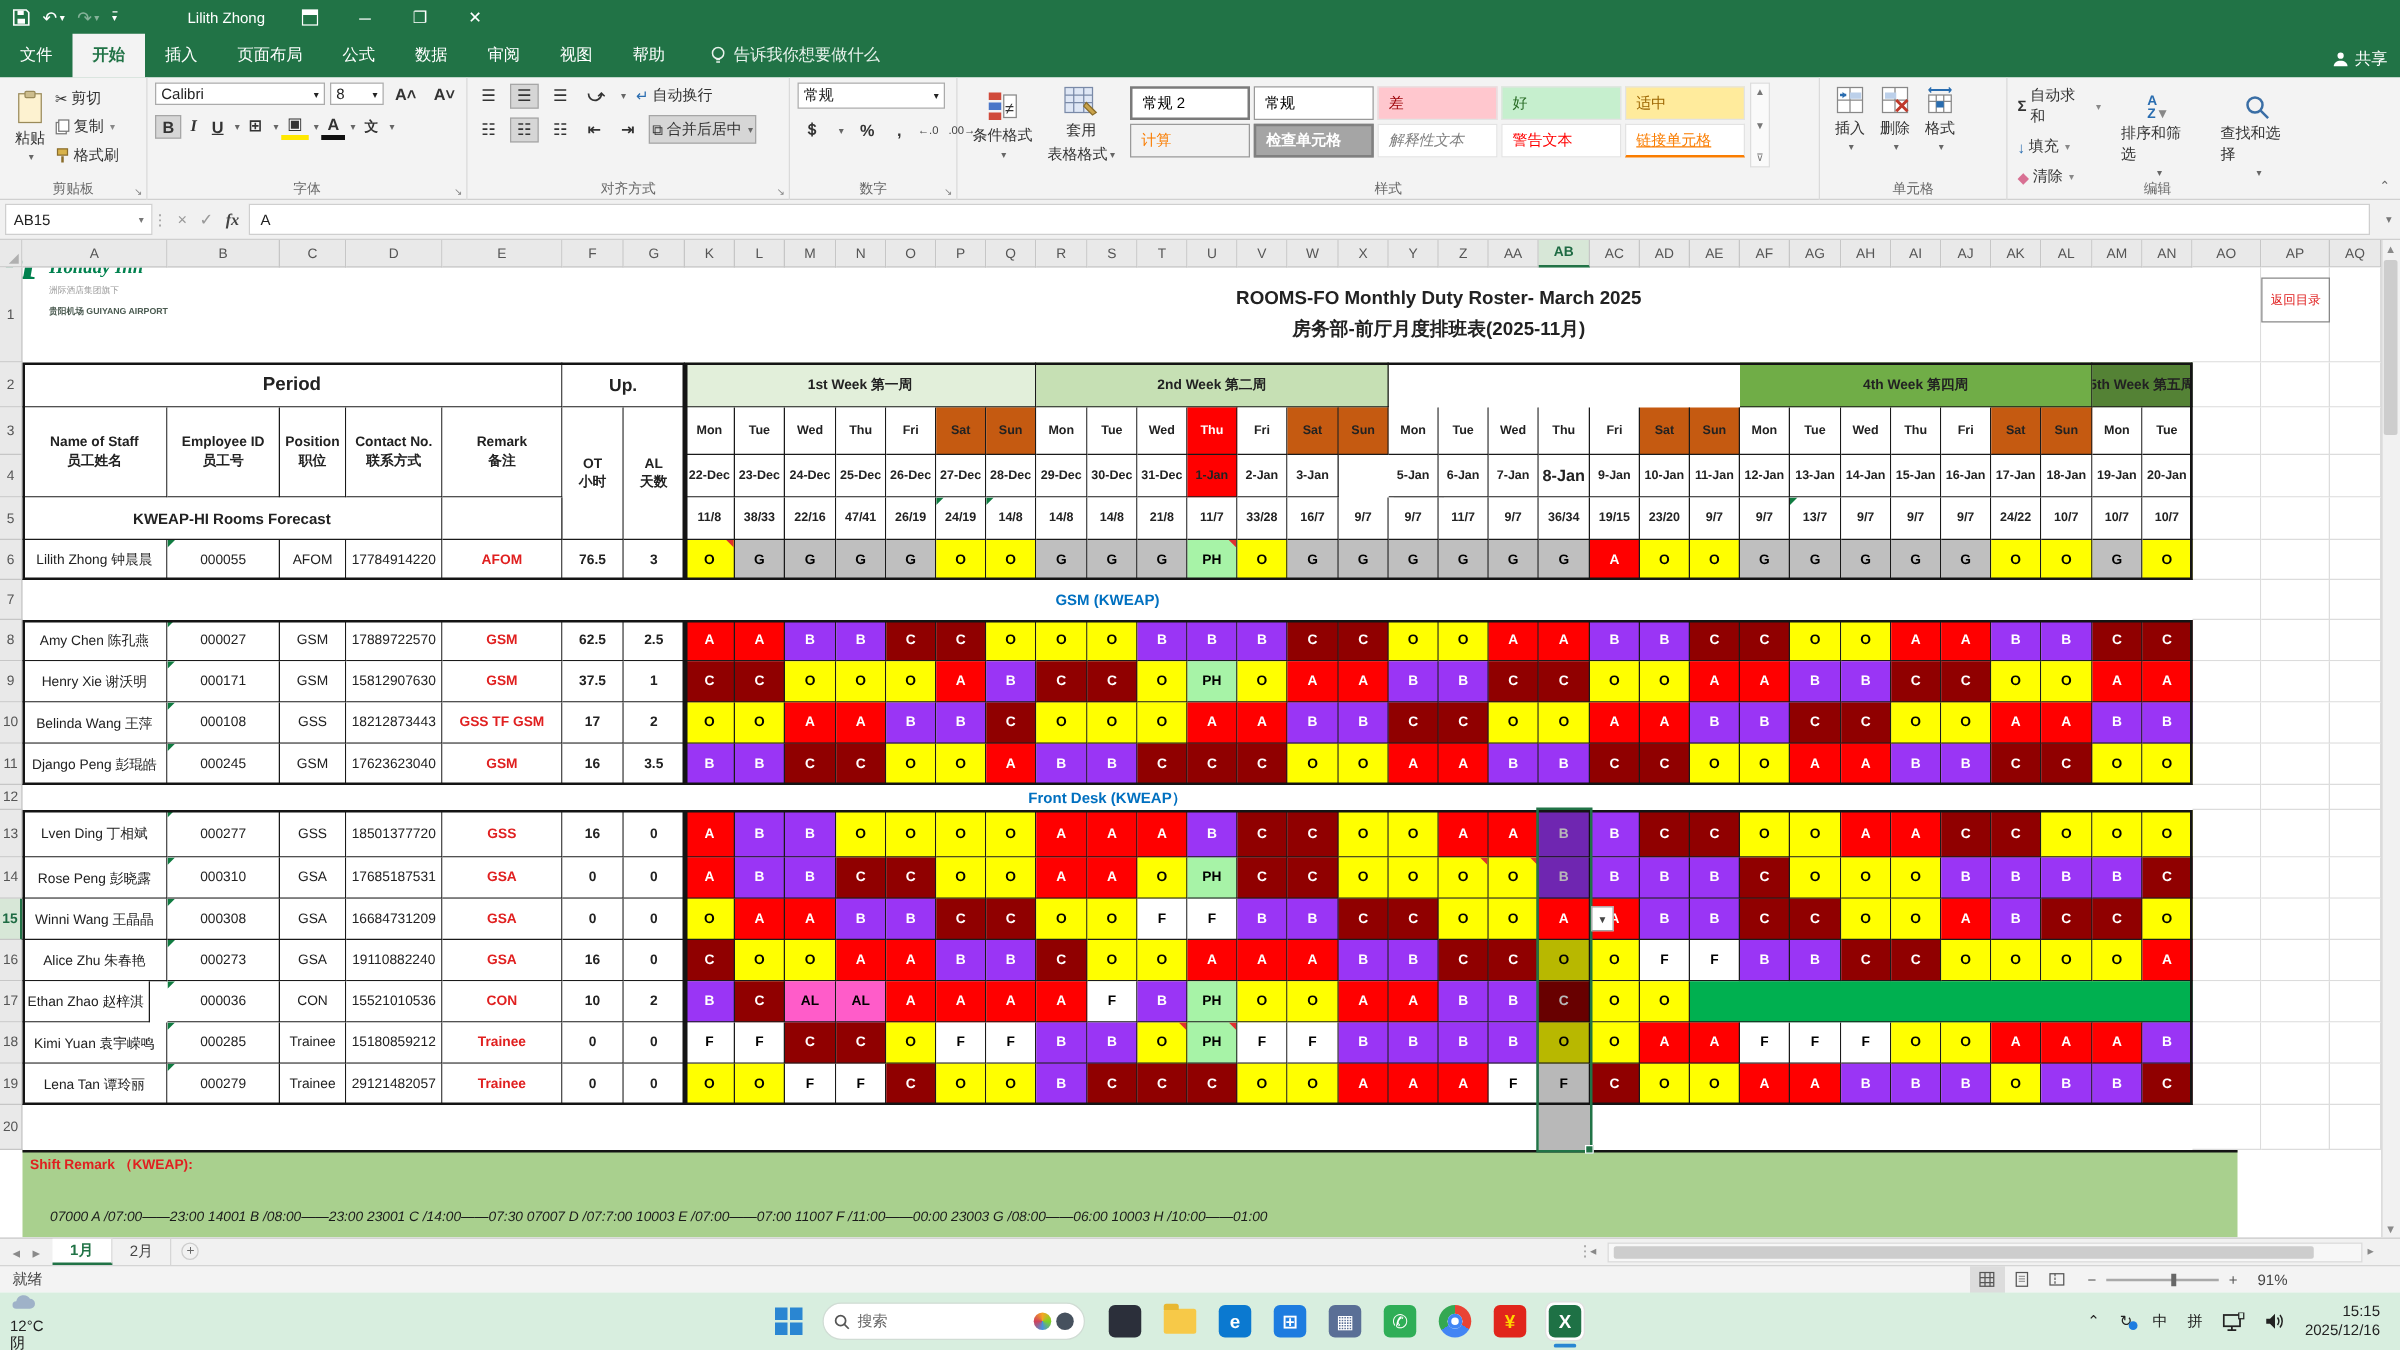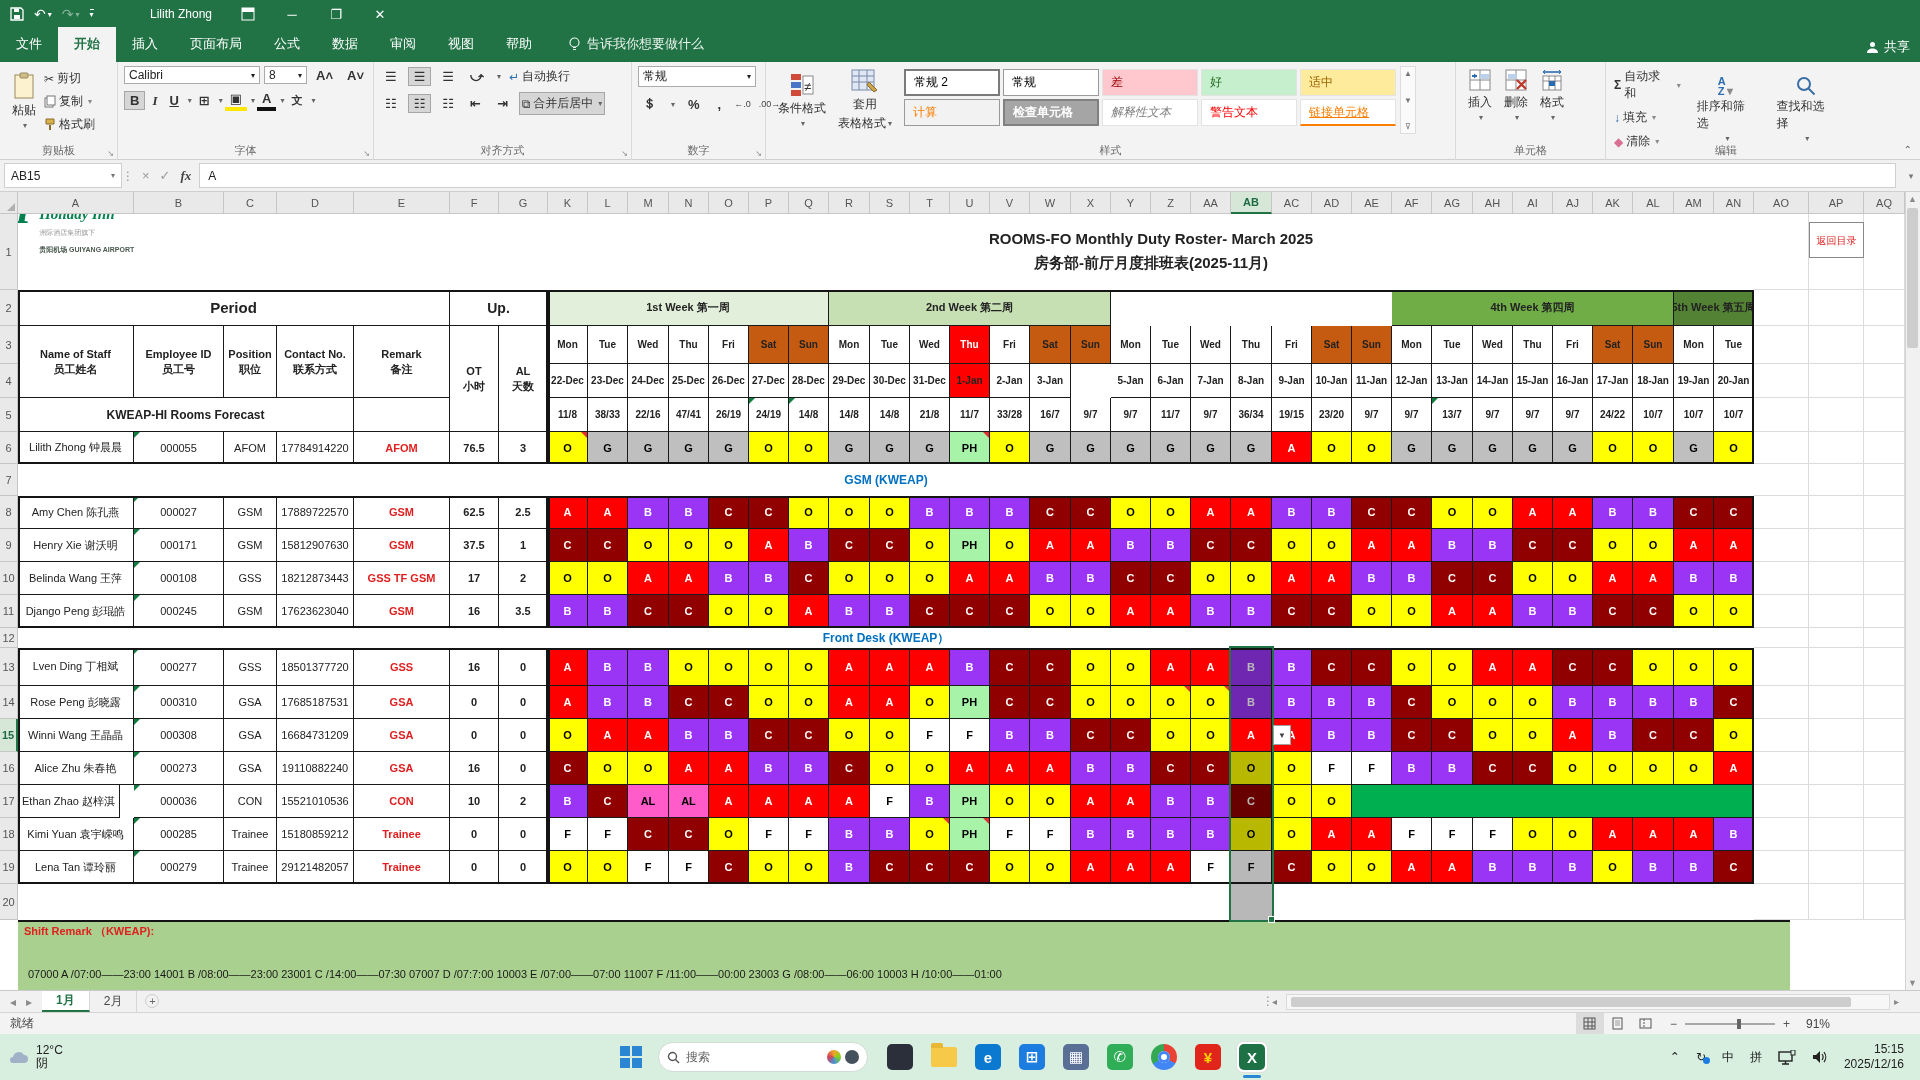--- a/index.html
+++ b/index.html
@@ -77,21 +77,21 @@
   .hscrollthumb { position:absolute; left:4px; top:2px; width:560px; height:10px; background:#cdcdcd; border-radius:2px; }
 
   
   .statusbar { position:absolute; left:0; top:1012px; width:1920px; height:22px; background:#f3f3f3; border-top:1px solid #d4d4d4; display:flex; align-items:center; font-size:12px; color:#444; }
   .viewbtn { width:28px; height:22px; display:flex; align-items:center; justify-content:center; }
   .zoomtrack { width:90px; height:2px; background:#a9a9a9; position:relative; margin:0 8px; }
   .zoomthumb { position:absolute; left:52px; top:-4px; width:4px; height:10px; background:#666; }
 
   
   .taskbar { position:absolute; left:0; top:1034px; width:1920px; height:46px; background:#d8eedf; display:flex; align-items:center; }
-  .weather { display:flex; align-items:center; gap:6px; padding-left:8px; width:120px; }
+  .weather { display:flex; gap:6px; padding-left:8px; width:120px;flex-direction:column; }
   .wtext { display:flex; flex-direction:column; line-height:13px; font-size:12px; color:#222; }
   .winlogo { width:22px; height:22px; display:grid; grid-template-columns:10px 10px; grid-template-rows:10px 10px; gap:2px; }
   .winlogo div { background:#2a86d2; }
   .searchpill { width:210px; height:30px; background:#fff; border-radius:16px; border:1px solid #d0dcd4; display:flex; align-items:center; padding:0 8px; gap:6px; color:#666; margin-left:16px; }
   .appicon { width:30px; height:30px; border-radius:6px; display:flex; align-items:center; justify-content:center; margin:0 7px; font-weight:bold; font-size:16px; }
   .appactive { position:relative; background:#fdfdfd; box-shadow:0 0 0 1px #e0e0e0; }
   .appunderline { position:absolute; bottom:-6px; left:6px; width:18px; height:3px; background:#2a86d2; border-radius:2px; }
   .tray { position:absolute; right:0; top:0; height:46px; display:flex; align-items:center; gap:16px; padding-right:16px; color:#222; }
   .clock { text-align:right; font-size:12px; line-height:15px; }
   .chromeicon { width:26px; height:26px; border-radius:50%; background:conic-gradient(#ea4335 0 33%, #4285f4 33% 66%, #34a853 66% 100%); position:relative; }
@@ -632,21 +632,21 @@
       <div class="cell tb" style="left: 1111px; top: 134px; width: 40px; height: 38px; font-weight: bold; font-size: 10px;">Mon</div>
       <div class="cell tb" style="left: 1111px; top: 172px; width: 40px; height: 34px; font-weight: bold; font-size: 10px;">5-Jan</div>
       <div class="cell tb" style="left: 1111px; top: 206px; width: 40px; height: 34px; font-weight: bold; font-size: 10px;">9/7</div>
       <div class="cell tb" style="left: 1151px; top: 134px; width: 40px; height: 38px; font-weight: bold; font-size: 10px;">Tue</div>
       <div class="cell tb" style="left: 1151px; top: 172px; width: 40px; height: 34px; font-weight: bold; font-size: 10px;">6-Jan</div>
       <div class="cell tb" style="left: 1151px; top: 206px; width: 40px; height: 34px; font-weight: bold; font-size: 10px;">11/7</div>
       <div class="cell tb" style="left: 1191px; top: 134px; width: 40px; height: 38px; font-weight: bold; font-size: 10px;">Wed</div>
       <div class="cell tb" style="left: 1191px; top: 172px; width: 40px; height: 34px; font-weight: bold; font-size: 10px;">7-Jan</div>
       <div class="cell tb" style="left: 1191px; top: 206px; width: 40px; height: 34px; font-weight: bold; font-size: 10px;">9/7</div>
       <div class="cell tb" style="left: 1231px; top: 134px; width: 41px; height: 38px; font-weight: bold; font-size: 10px;">Thu</div>
-      <div class="cell tb" style="left: 1231px; top: 172px; width: 41px; height: 34px; font-weight: bold; font-size: 10px;">8-Jan</div>
+      <div class="cell tb" style="left: 1231px; top: 172px; width: 41px; height: 34px; font-weight: bold; font-size: 13px;">8-Jan</div>
       <div class="cell tb" style="left: 1231px; top: 206px; width: 41px; height: 34px; font-weight: bold; font-size: 10px;">36/34</div>
       <div class="cell tb" style="left: 1272px; top: 134px; width: 40px; height: 38px; font-weight: bold; font-size: 10px;">Fri</div>
       <div class="cell tb" style="left: 1272px; top: 172px; width: 40px; height: 34px; font-weight: bold; font-size: 10px;">9-Jan</div>
       <div class="cell tb" style="left: 1272px; top: 206px; width: 40px; height: 34px; font-weight: bold; font-size: 10px;">19/15</div>
       <div class="cell tb" style="left: 1312px; top: 134px; width: 40px; height: 38px; font-weight: bold; font-size: 10px; background: rgb(197, 90, 17);">Sat</div>
       <div class="cell tb" style="left: 1312px; top: 172px; width: 40px; height: 34px; font-weight: bold; font-size: 10px;">10-Jan</div>
       <div class="cell tb" style="left: 1312px; top: 206px; width: 40px; height: 34px; font-weight: bold; font-size: 10px;">23/20</div>
       <div class="cell tb" style="left: 1352px; top: 134px; width: 40px; height: 38px; font-weight: bold; font-size: 10px; background: rgb(197, 90, 17);">Sun</div>
       <div class="cell tb" style="left: 1352px; top: 172px; width: 40px; height: 34px; font-weight: bold; font-size: 10px;">11-Jan</div>
       <div class="cell tb" style="left: 1352px; top: 206px; width: 40px; height: 34px; font-weight: bold; font-size: 10px;">9/7</div>
@@ -1125,21 +1125,21 @@
       <div class="striptint" style="left: 1231px; top: 560px; width: 41px; height: 33px;"></div>
       <div class="striptint" style="left: 1231px; top: 593px; width: 41px; height: 33px;"></div>
       <div class="striptint" style="left: 1231px; top: 626px; width: 41px; height: 33px;"></div>
       <div class="striptint" style="left: 1231px; top: 659px; width: 41px; height: 33px;"></div>
       <div class="striptint" style="left: 1231px; top: 692px; width: 41px; height: 36px;"></div>
       <div class="stripborder" style="left: 1229px; top: 454px; width: 45px; height: 276px;"></div>
       <div class="dropbtn" style="left: 1273px; top: 533px; width: 18px; height: 20px;">▼</div>
       <div class="fillhandle" style="left: 1268px; top: 724px; width: 7px; height: 7px;"></div>
       <div style="left: 18px; top: 728px; width: 1772px; height: 70px; position: absolute; background: rgb(169, 208, 142); border-top: 2px solid rgb(20, 20, 20);"></div>
       <div style="left: 24px; top: 732px; width: 900px; height: 16px; position: absolute; color: rgb(224, 32, 32); font-weight: bold; font-size: 11px; z-index: 2;">Shift Remark （KWEAP):</div>
-      <div style="left: 28px; top: 776px; width: 1700px; height: 20px; position: absolute; color: rgb(26, 26, 26); font-size: 11px; white-space: nowrap; overflow: hidden; z-index: 2;">07000 A /07:00——23:00      14001 B /08:00——23:00      23001 C /14:00——07:30      07007 D /07:7:00      10003 E /07:00——07:00      11007 F /11:00——00:00      23003 G /08:00——06:00      10003 H /10:00——01:00</div>
+      <div style="left: 40px; top: 776px; width: 1700px; height: 20px; position: absolute; color: rgb(26, 26, 26); font-size: 11px; white-space: nowrap; overflow: hidden; z-index: 2; font-style: italic;">07000 A /07:00——23:00      14001 B /08:00——23:00      23001 C /14:00——07:30      07007 D /07:7:00      10003 E /07:00——07:00      11007 F /11:00——00:00      23003 G /08:00——06:00      10003 H /10:00——01:00</div>
       <div class="vscroll" style="left: 1905px; top: 0px; width: 15px; height: 798px;"></div>
       <div class="sarrow" style="left: 1905px; top: 2px; width: 15px; height: 10px;">▲</div>
       <div class="sarrow" style="left: 1905px; top: 786px; width: 15px; height: 10px;">▼</div>
       <div class="scrollthumb" style="left: 1907px; top: 16px; width: 11px; height: 140px;"></div>
     </div>
 
   <div class="tabsrow">
     <div class="tabnav">
       <span>◂</span>
       <span>▸</span>

